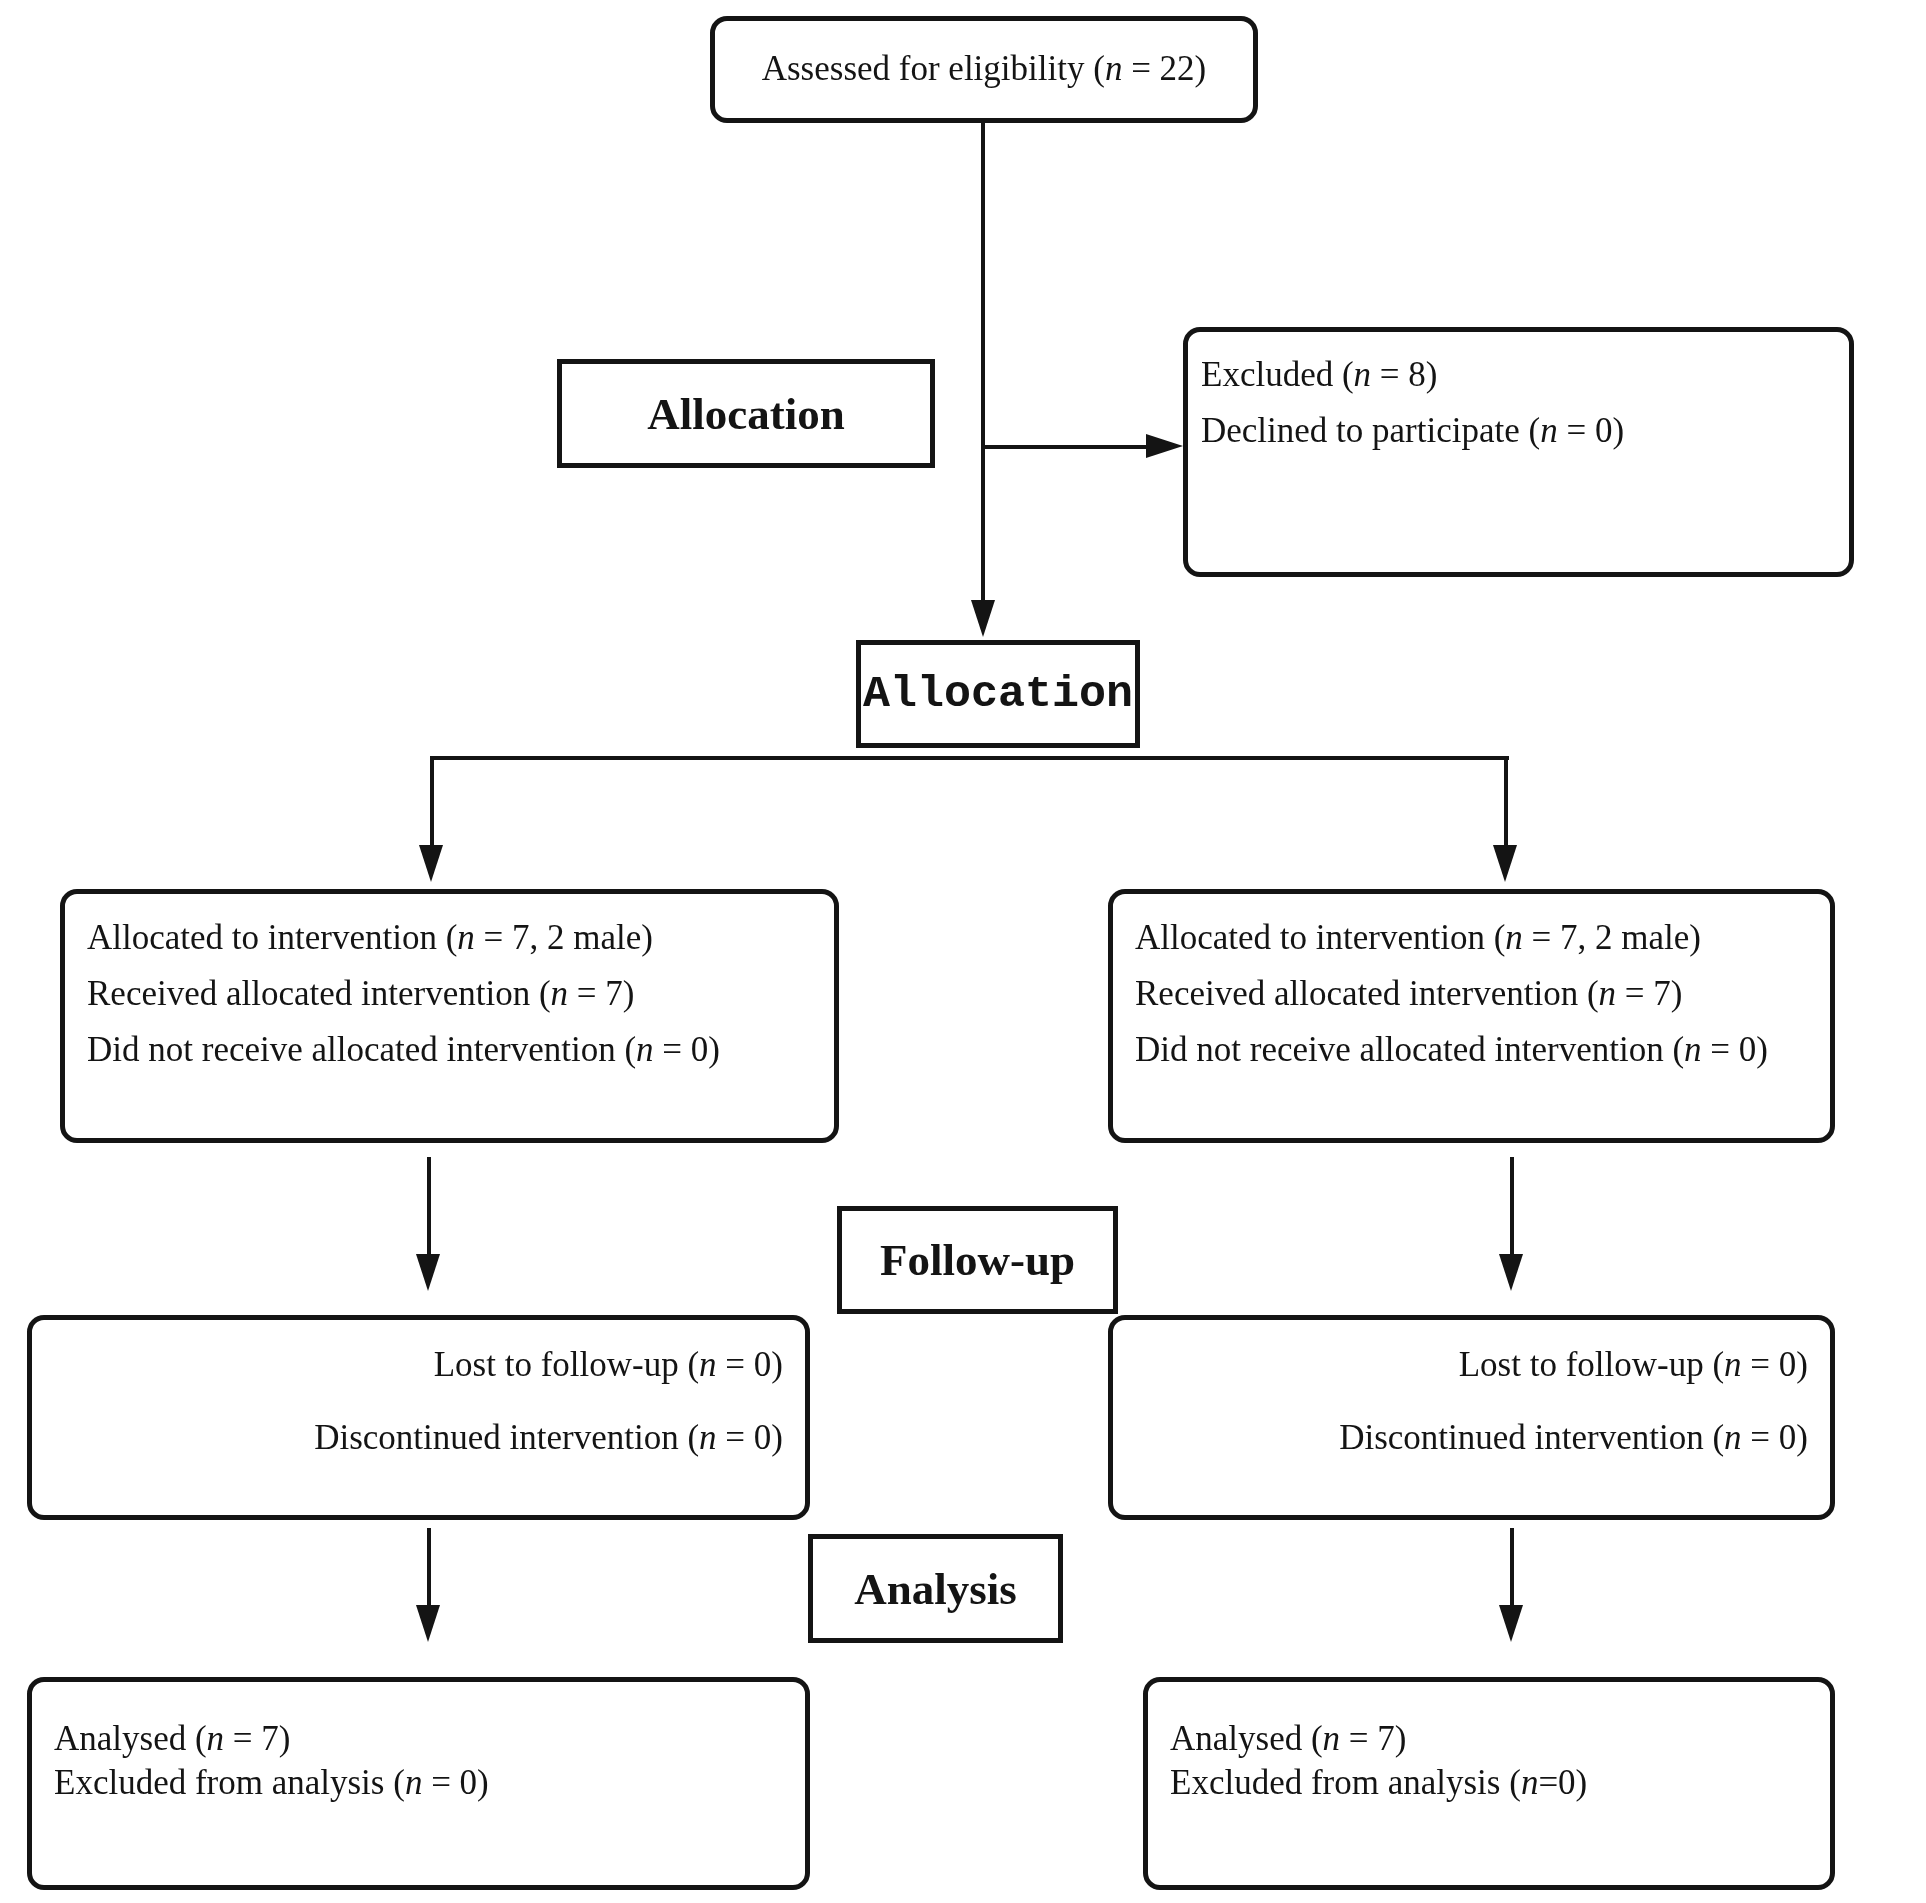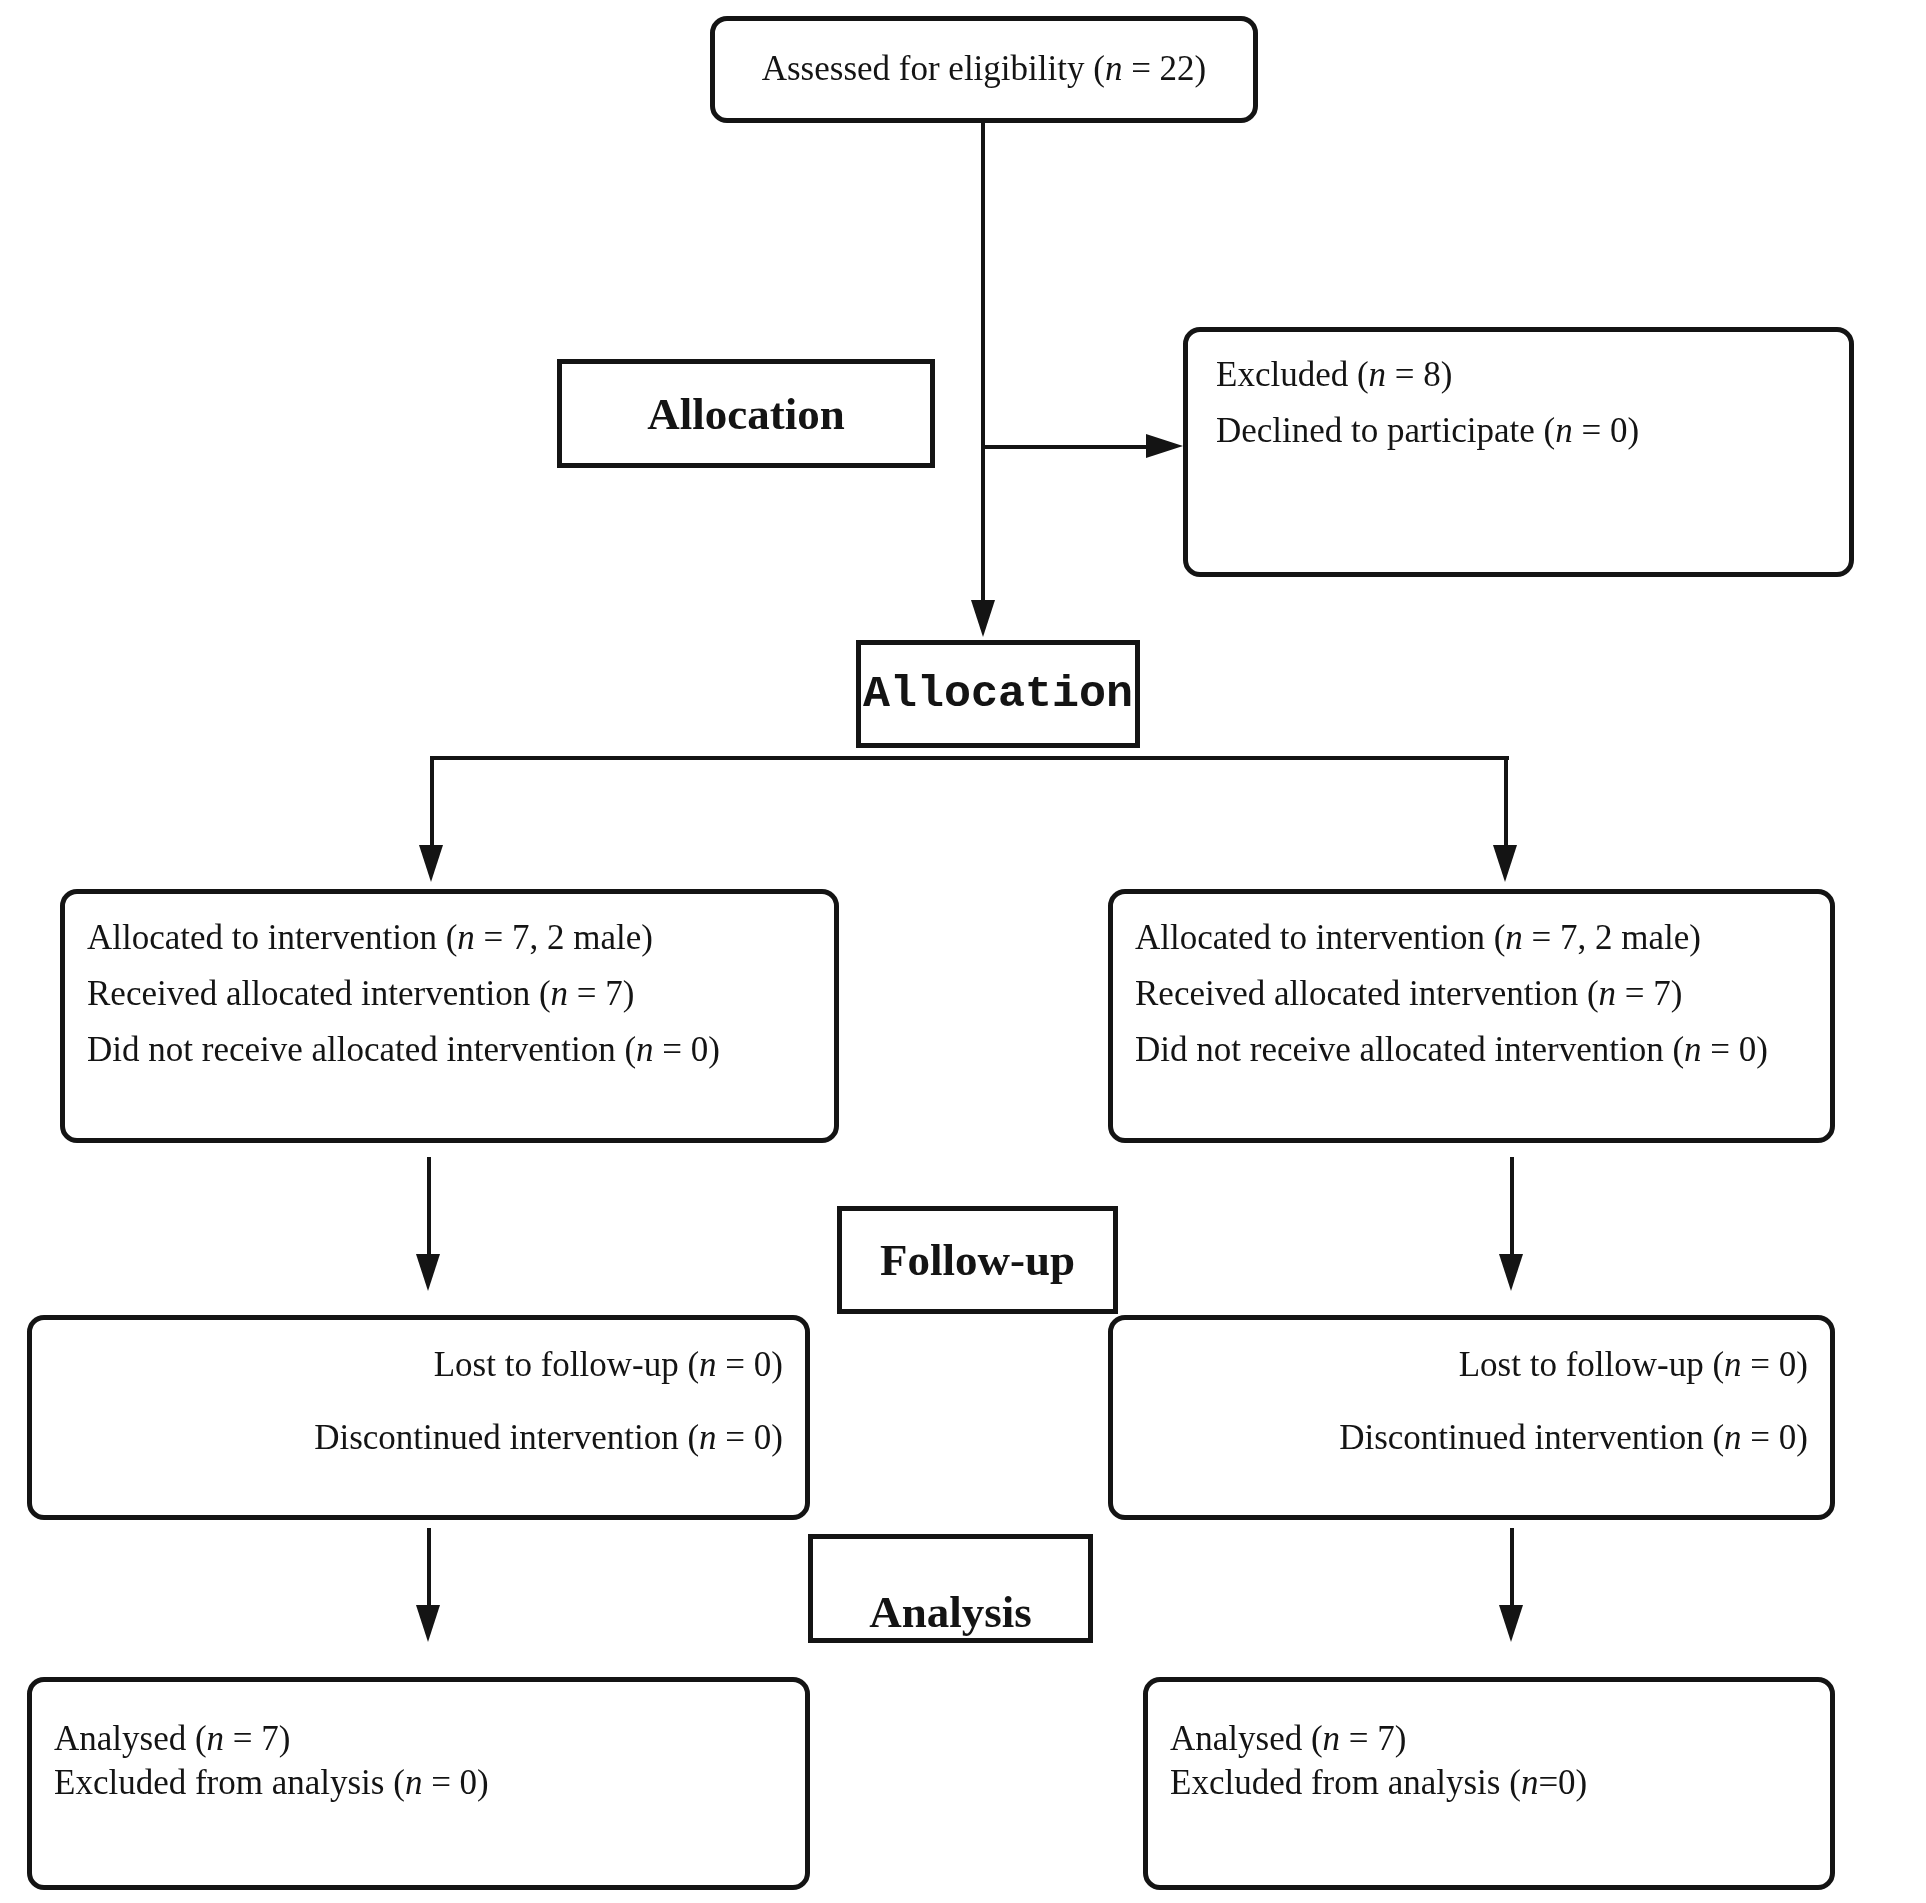--- a/index.html
+++ b/index.html
@@ -77,21 +77,21 @@
   <div class="vline" style="left:981px; top:123px; width:4.1px; height:479px;"></div>
   <div class="arrow-down" style="left:971px; top:600px;"></div>
 
   <div class="hline" style="left:983px; top:445px; width:164px; height:4.1px;"></div>
   <div class="arrow-right" style="left:1146px; top:434px;"></div>
 
   <div class="box label-box" style="left:557px; top:359px; width:378px; height:109px;">
     <span>Allocation</span>
   </div>
 
-  <div class="box body-box lh-med" style="left:1183px; top:327px; width:671px; height:250px; padding:15px 28px;">
+  <div class="box body-box lh-med" style="left:1183px; top:327px; width:671px; height:250px; padding:15px 13px;">
     <span class="line-text">Excluded (<i>n</i> = 8)</span>
     <span class="line-text">Declined to participate (<i>n</i> = 0)</span>
   </div>
 
   <div class="box label-box" style="left:856px; top:640px; width:284px; height:108px;font-family:Liberation Mono, monospace;">
     <span>Allocation</span>
   </div>
 
   <div class="hline" style="left:430px; top:756px; width:1079px; height:4.1px;"></div>
   <div class="vline" style="left:430px; top:756px; width:4.1px; height:90px;"></div>
@@ -123,21 +123,21 @@
   <div class="box body-box lh-wide" style="left:27px; top:1315px; width:783px; height:205px; padding:8.1px 22px;">
     <span class="line-text">Lost to follow-up (<i>n</i> = 0)</span>
     <span class="line-text">Discontinued intervention (<i>n</i> = 0)</span>
   </div>
 
   <div class="box body-box lh-wide" style="left:1108px; top:1315px; width:727px; height:205px; padding:8.1px 22px;">
     <span class="line-text">Lost to follow-up (<i>n</i> = 0)</span>
     <span class="line-text">Discontinued intervention (<i>n</i> = 0)</span>
   </div>
 
-  <div class="box label-box" style="left:808px; top:1534px; width:285px; height:109px;align-items:flex-end;">
+  <div class="box label-box" style="left:808px; top:1534px; width:255px; height:109px;">
     <span>Analysis</span>
   </div>
 
   <div class="vline" style="left:427px; top:1528px; width:4.1px; height:78px;"></div>
   <div class="arrow-down" style="left:416px; top:1605px;"></div>
   <div class="vline" style="left:1510px; top:1528px; width:4.1px; height:78px;"></div>
   <div class="arrow-down" style="left:1499px; top:1605px;"></div>
 
   <div class="box body-box lh-tight" style="left:27px; top:1677px; width:783px; height:213px; padding:35px 22px;">
     <span class="line-text">Analysed (<i>n</i> = 7)</span>

